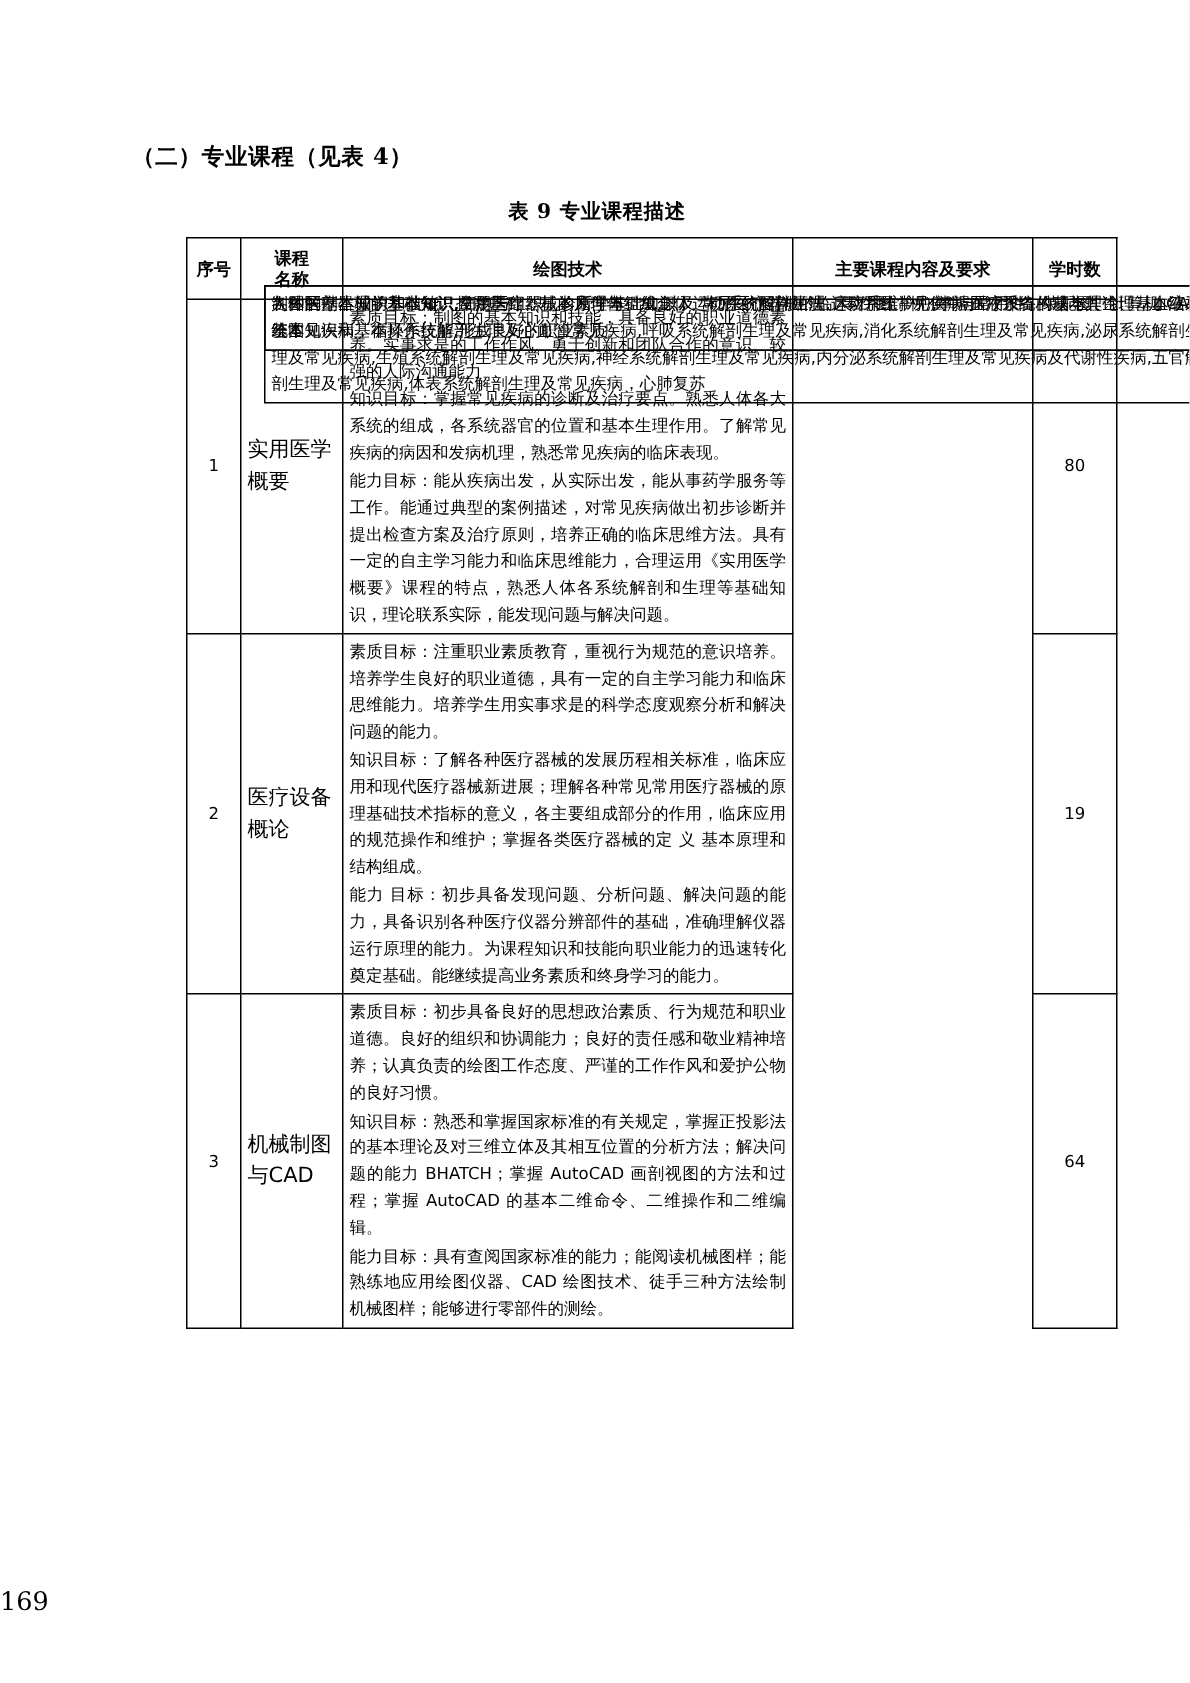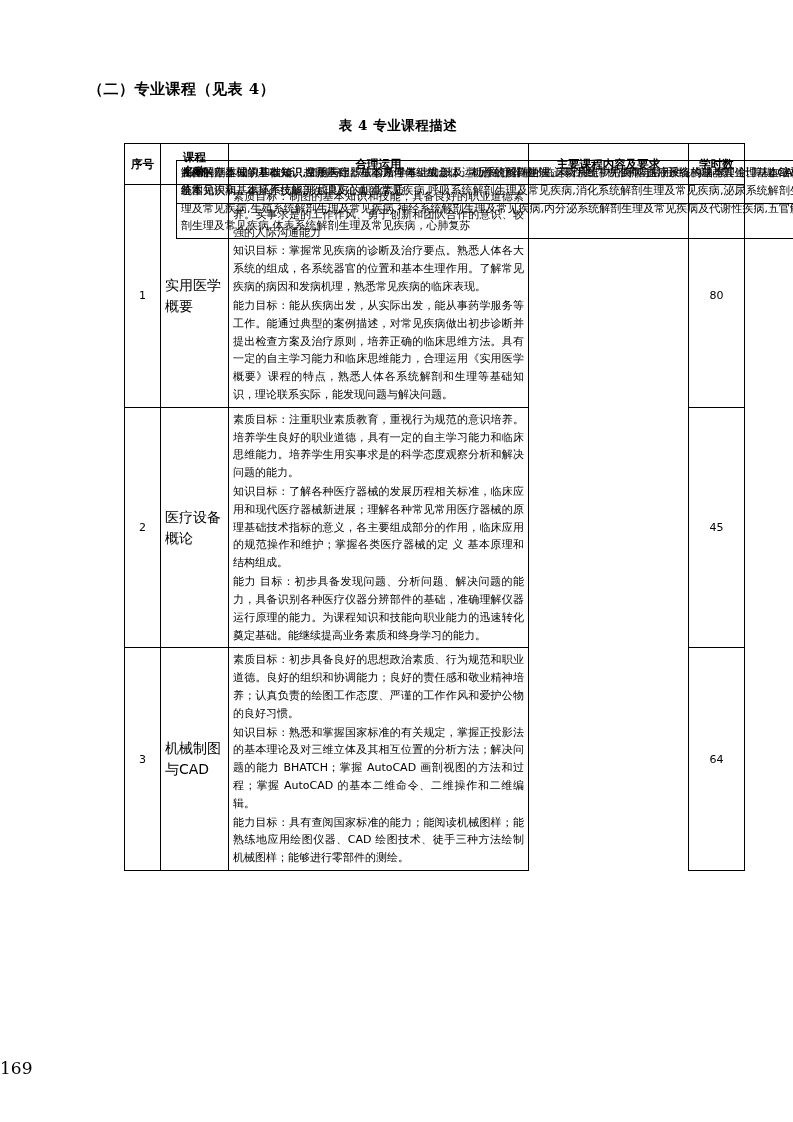--- a/index.html
+++ b/index.html
@@ -14,21 +14,21 @@
     position: relative;
     box-sizing: border-box;
     padding: 0;
     font-family: "DejaVu Sans", "Liberation Sans", sans-serif;
     color: #000;
     overflow: hidden;
   }
   .content {
     position: absolute;
     left: 88px;
-    top: 80px;
+    top: 95px;
     width: 620px;
   }
   .heading {
     font-size: 15px;
     font-weight: bold;
     letter-spacing: 0.5px;
     margin: 0 0 18px 0;
     font-family: "DejaVu Serif", "Liberation Serif", serif;
   }
   .table-title {
@@ -103,38 +103,38 @@
   }
 </style>
 </head>
 <body>
 
 <div class="page">
   <div class="content">
 
     <div class="heading">（二）专业课程（见表 4）</div>
 
-    <div class="table-title">表 4   专业课程描述</div>
+    <div class="table-title">表 9   专业课程描述</div>
 
     <table class="course">
       <colgroup>
         <col class="c-no">
         <col class="c-name">
         <col class="c-goal">
         <col class="c-content">
         <col class="c-hours">
       </colgroup>
       <thead>
         <tr>
           <th>序号</th>
           <th>
             <div>课程</div>
             <div>名称</div>
           </th>
-          <th>合理运用</th>
+          <th>绘图技术</th>
           <th>主要课程内容及要求</th>
           <th>学时数</th>
         </tr>
       </thead>
       <tbody>
         <tr>
           <td class="no">1</td>
           <td class="name">实用医学概要</td>
           <td class="goal">
             <p>素质目标：制图的基本知识和技能，具备良好的职业道德素养。实事求是的工作作风、勇于创新和团队合作的意识、较强的人际沟通能力</p>
@@ -150,21 +150,21 @@
           <td class="no">2</td>
           <td class="name">医疗设备概论</td>
           <td class="goal">
             <p>素质目标：注重职业素质教育，重视行为规范的意识培养。培养学生良好的职业道德，具有一定的自主学习能力和临床思维能力。培养学生用实事求是的科学态度观察分析和解决问题的能力。</p>
             <p>知识目标：了解各种医疗器械的发展历程相关标准，临床应用和现代医疗器械新进展；理解各种常见常用医疗器械的原理基础技术指标的意义，各主要组成部分的作用，临床应用的规范操作和维护；掌握各类医疗器械的定 义  基本原理和结构组成。</p>
             <p>能力 目标：初步具备发现问题、分析问题、解决问题的能力，具备识别各种医疗仪器分辨部件的基础，准确理解仪器运行原理的能力。为课程知识和技能向职业能力的迅速转化奠定基础。能继续提高业务素质和终身学习的能力。</p>
           </td>
           <td class="content">
             <p>各种医疗器械的基本知识,常用医疗器械的原理与组成,以及 常见医疗器械的临床应用维护中,掌握医疗设备的基本理论、基本结构基本知识和基本操作技能,形成良好的职业素质。</p>
           </td>
-          <td class="hours">45</td>
+          <td class="hours">19</td>
         </tr>
         <tr>
           <td class="no">3</td>
           <td class="name">机械制图与CAD</td>
           <td class="goal">
             <p>素质目标：初步具备良好的思想政治素质、行为规范和职业道德。良好的组织和协调能力；良好的责任感和敬业精神培养；认真负责的绘图工作态度、严谨的工作作风和爱护公物的良好习惯。</p>
             <p>知识目标：熟悉和掌握国家标准的有关规定，掌握正投影法的基本理论及对三维立体及其相互位置的分析方法；解决问题的能力 BHATCH；掌握 AutoCAD 画剖视图的方法和过程；掌握 AutoCAD 的基本二维命令、二维操作和二维编辑。</p>
             <p>能力目标：具有查阅国家标准的能力；能阅读机械图样；能熟练地应用绘图仪器、CAD 绘图技术、徒手三种方法绘制机械图样；能够进行零部件的测绘。</p>
           </td>
           <td class="content">

